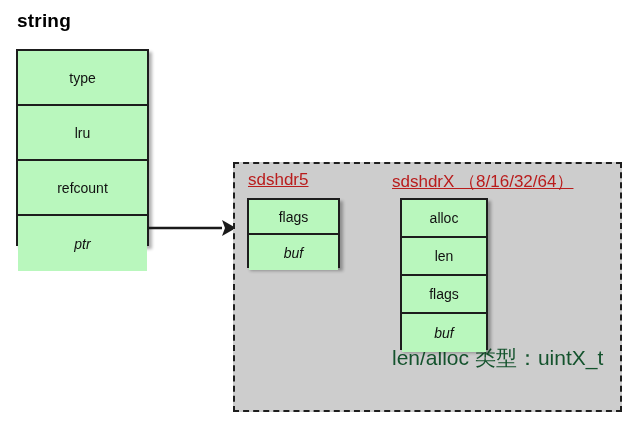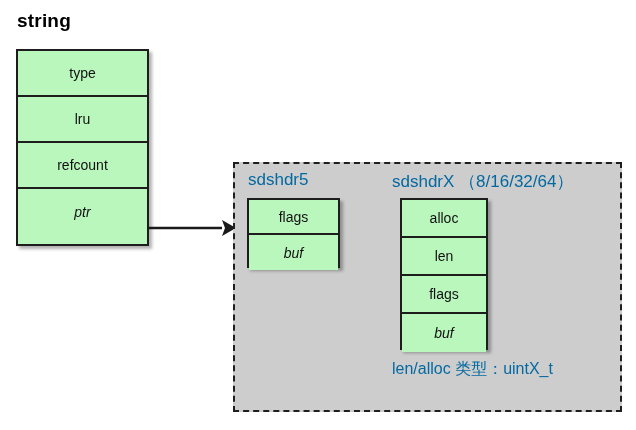--- a/index.html
+++ b/index.html
@@ -57,21 +57,21 @@
     border-bottom: none;
     font-style: italic;
   }
 
   #string-struct {
     left: 16px;
     top: 49px;
     width: 133px;
     height: 197px;
   }
-  #string-struct .field { height: 46px; }
+  #string-struct .field { height: 55px; }
 
   
   .arrow-svg {
     position: absolute;
     left: 146px;
     top: 214px;
     width: 90px;
     height: 30px;
   }
 
@@ -83,22 +83,23 @@
     width: 389px;
     height: 250px;
     box-sizing: border-box;
     background: #cdcdcd;
     border: 2.5px dashed #1e1e1e;
   }
 
   .grp-title {
     position: absolute;
     font-size: 17px;
-    color: #0369a1;
+    color: #b91c1c;
     white-space: nowrap;
+    text-decoration: underline;
   }
   #sdshdr5-title { left: 13px; top: 6px; }
   #sdshdrx-title { left: 157px; top: 6px; }
 
   #sdshdr5-struct {
     left: 247px;
     top: 198px;
     width: 93px;
     height: 70px;
   }
@@ -108,23 +109,23 @@
     left: 400px;
     top: 198px;
     width: 88px;
     height: 152px;
   }
   #sdshdrx-struct .field { height: 38px; }
 
   .footnote {
     position: absolute;
     left: 157px;
-    top: 195px;
-    font-size: 16px;
-    color: #0369a1;
+    top: 180px;
+    font-size: 21px;
+    color: #14532d;
     white-space: nowrap;
   }
 </style>
 </head>
 <body>
 
 <div class="canvas">
 
   <div class="title-string">string</div>
 

